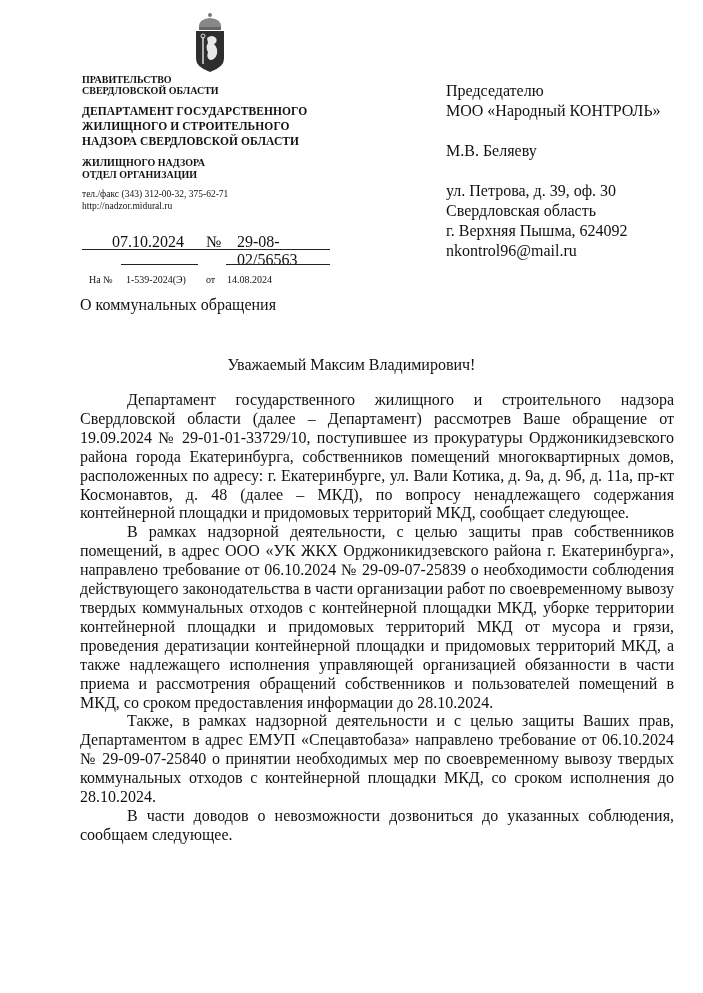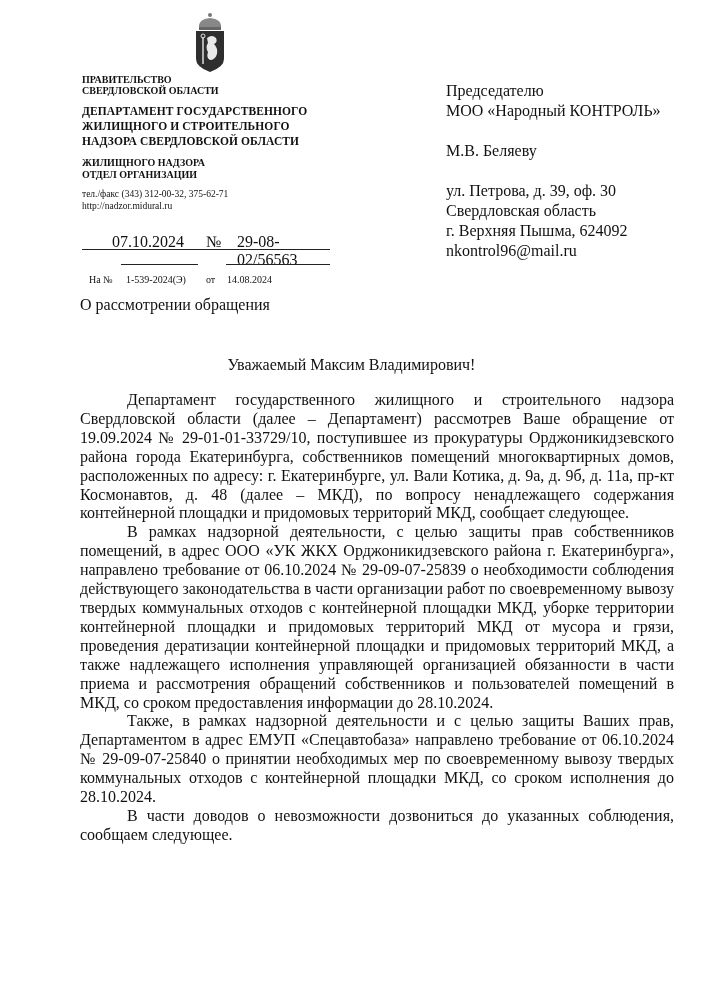--- a/index.html
+++ b/index.html
@@ -97,21 +97,21 @@
   <div>МОО «Народный КОНТРОЛЬ»</div>
   <div class="gap"></div>
   <div>М.В. Беляеву</div>
   <div class="gap"></div>
   <div>ул. Петрова, д. 39, оф. 30</div>
   <div>Свердловская область</div>
   <div>г. Верхняя Пышма, 624092</div>
   <div>nkontrol96@mail.ru</div>
 </div>
 
-<div class="abs subject">О рассмотрении обращения</div>
+<div class="abs subject">О коммунальных обращения</div>
 
 <div class="abs salutation">Уважаемый Максим Владимирович!</div>
 
 <div class="abs body">
   <p>Департамент государственного жилищного и строительного надзора Свердловской области (далее – Департамент) рассмотрев Ваше обращение от 19.09.2024 № 29-01-01-33729/10, поступившее из прокуратуры Орджоникидзевского района города Екатеринбурга, собственников помещений многоквартирных домов, расположенных по адресу: г. Екатеринбурге, ул. Вали Котика, д. 9а, д. 9б, д. 11а, пр-кт Космонавтов, д. 48 (далее – МКД), по вопросу ненадлежащего содержания контейнерной площадки и придомовых территорий МКД, сообщает следующее.</p>
   <p>В рамках надзорной деятельности, с целью защиты прав собственников помещений, в адрес ООО «УК ЖКХ Орджоникидзевского района г. Екатеринбурга», направлено требование от 06.10.2024 № 29-09-07-25839 о необходимости соблюдения действующего законодательства в части организации работ по своевременному вывозу твердых коммунальных отходов с контейнерной площадки МКД, уборке территории контейнерной площадки и придомовых территорий МКД от мусора и грязи, проведения дератизации контейнерной площадки и придомовых территорий МКД, а также надлежащего исполнения управляющей организацией обязанности в части приема и рассмотрения обращений собственников и пользователей помещений в МКД, со сроком предоставления информации до 28.10.2024.</p>
   <p>Также, в рамках надзорной деятельности и с целью защиты Ваших прав, Департаментом в адрес ЕМУП «Спецавтобаза» направлено требование от 06.10.2024 № 29-09-07-25840 о принятии необходимых мер по своевременному вывозу твердых коммунальных отходов с контейнерной площадки МКД, со сроком исполнения до 28.10.2024.</p>
   <p>В части доводов о невозможности дозвониться до указанных соблюдения, сообщаем следующее.</p>
 </div>
 

